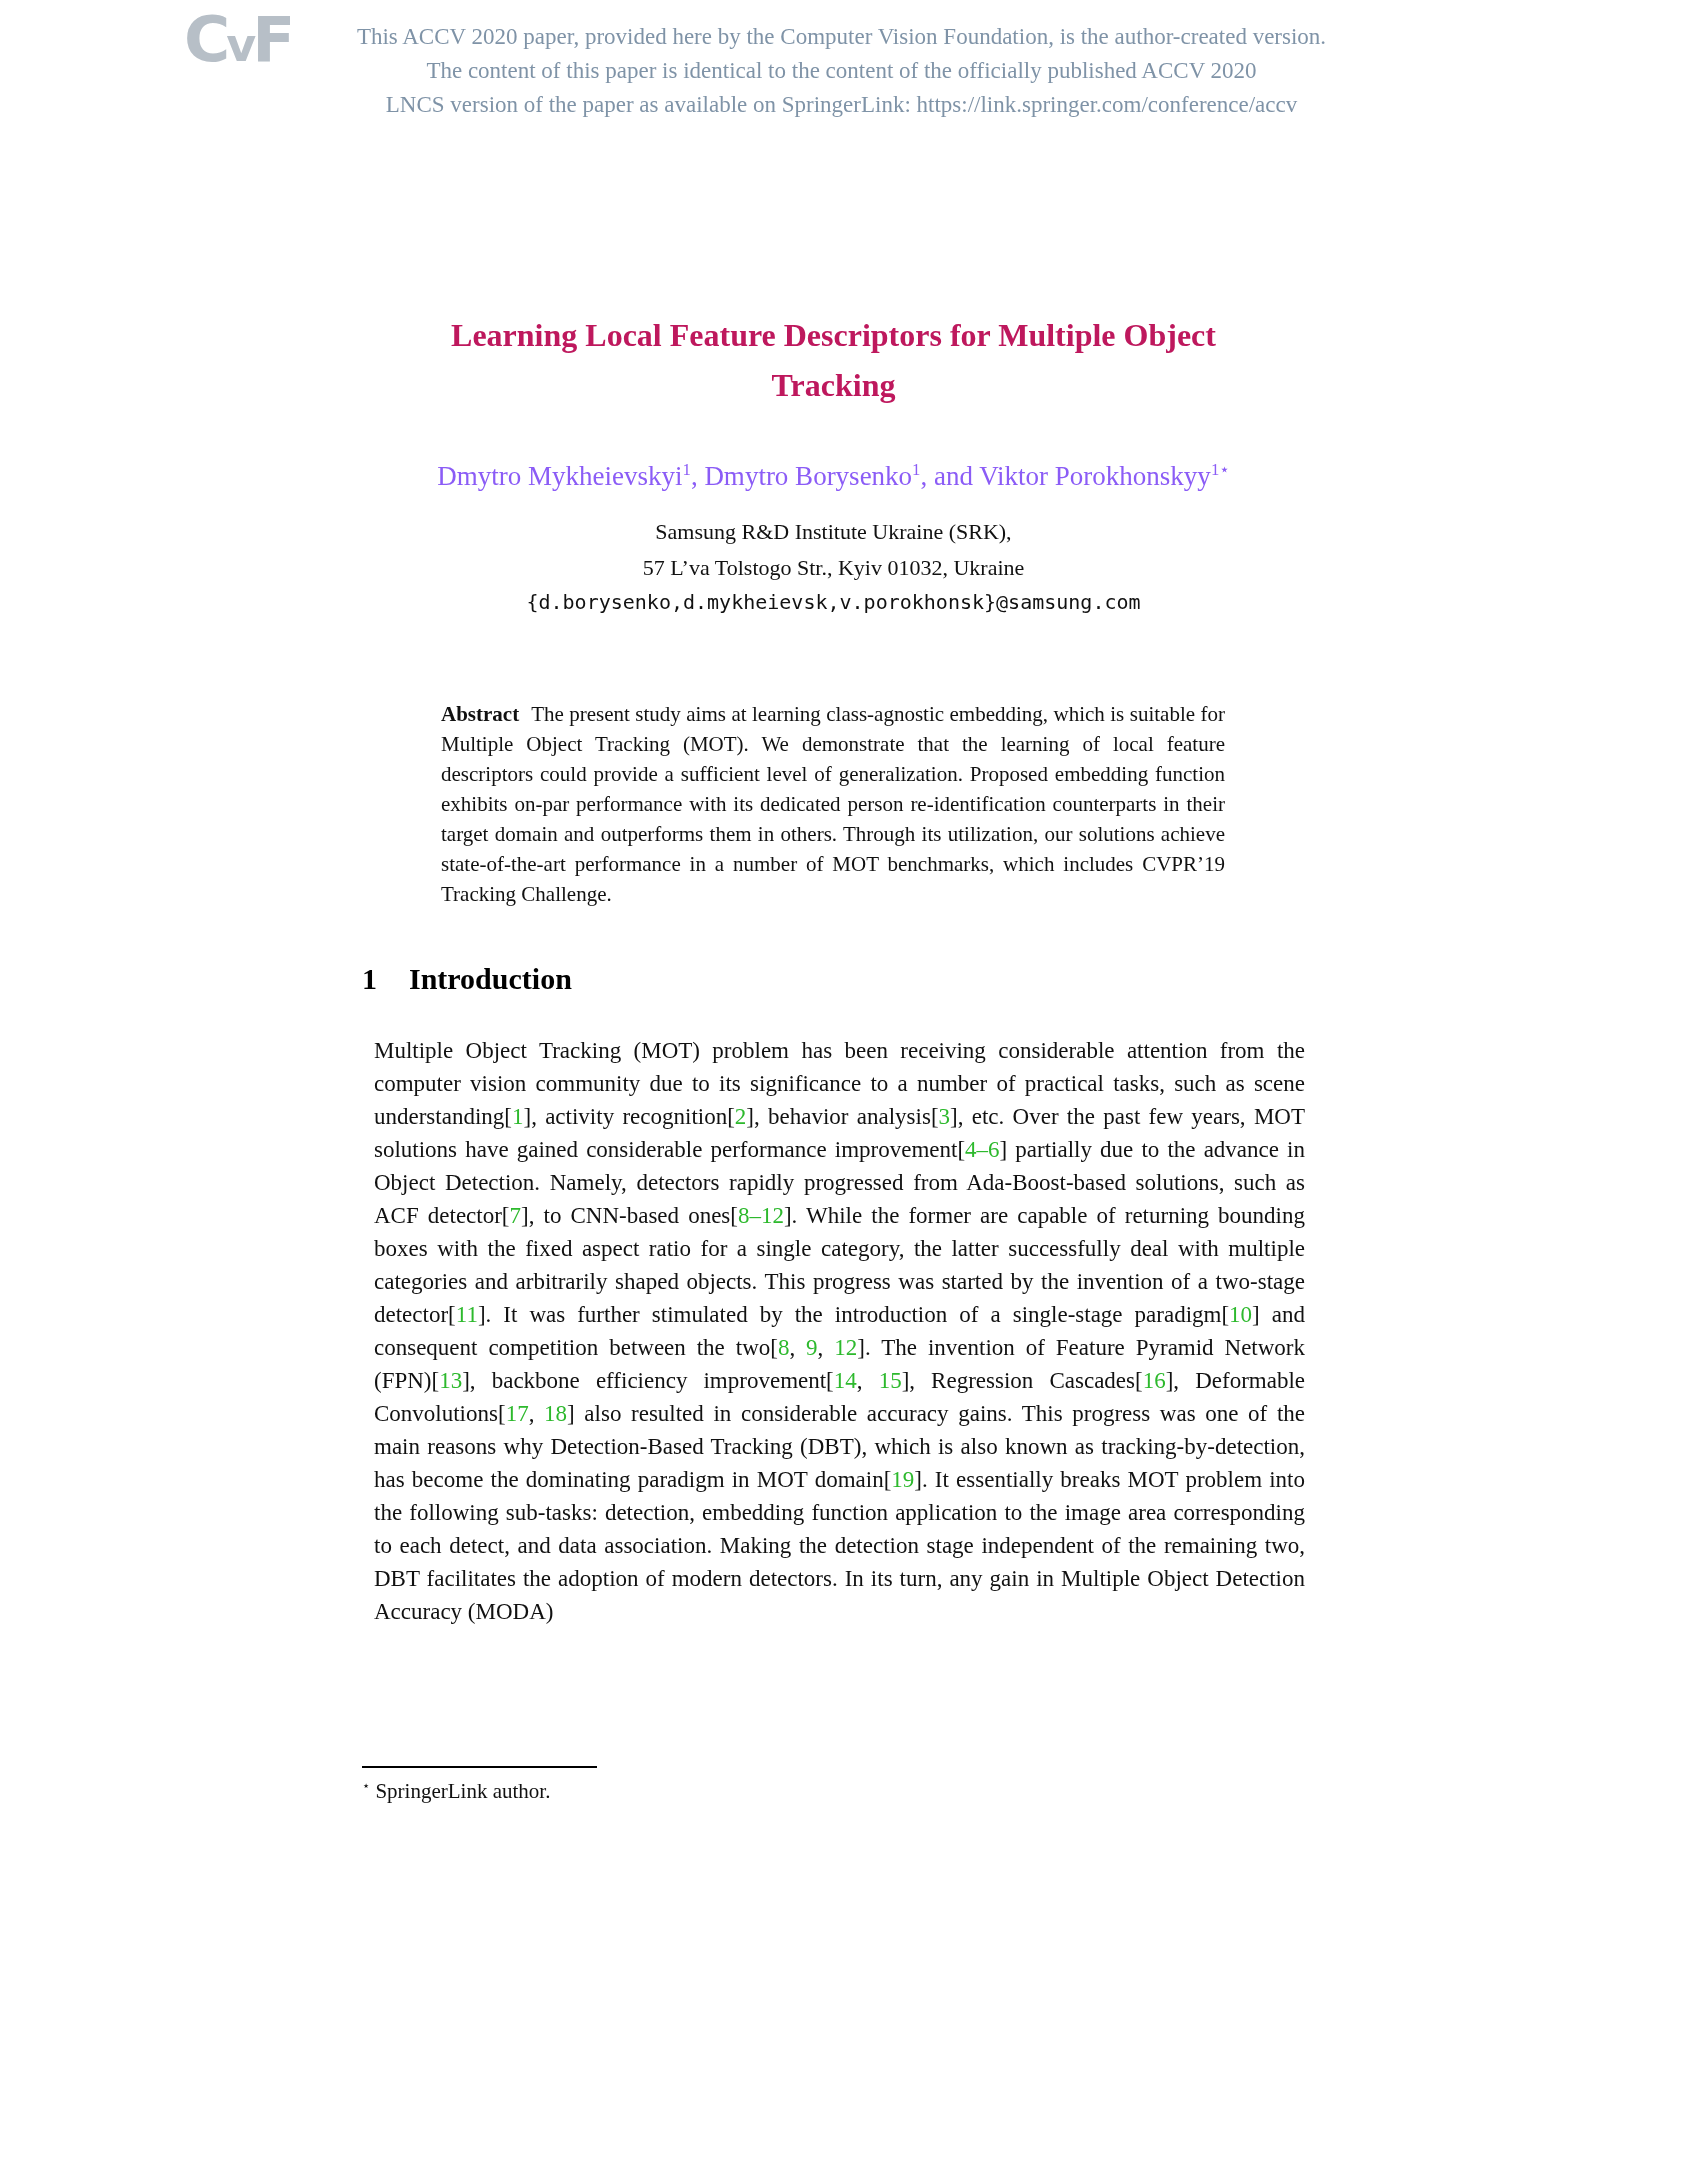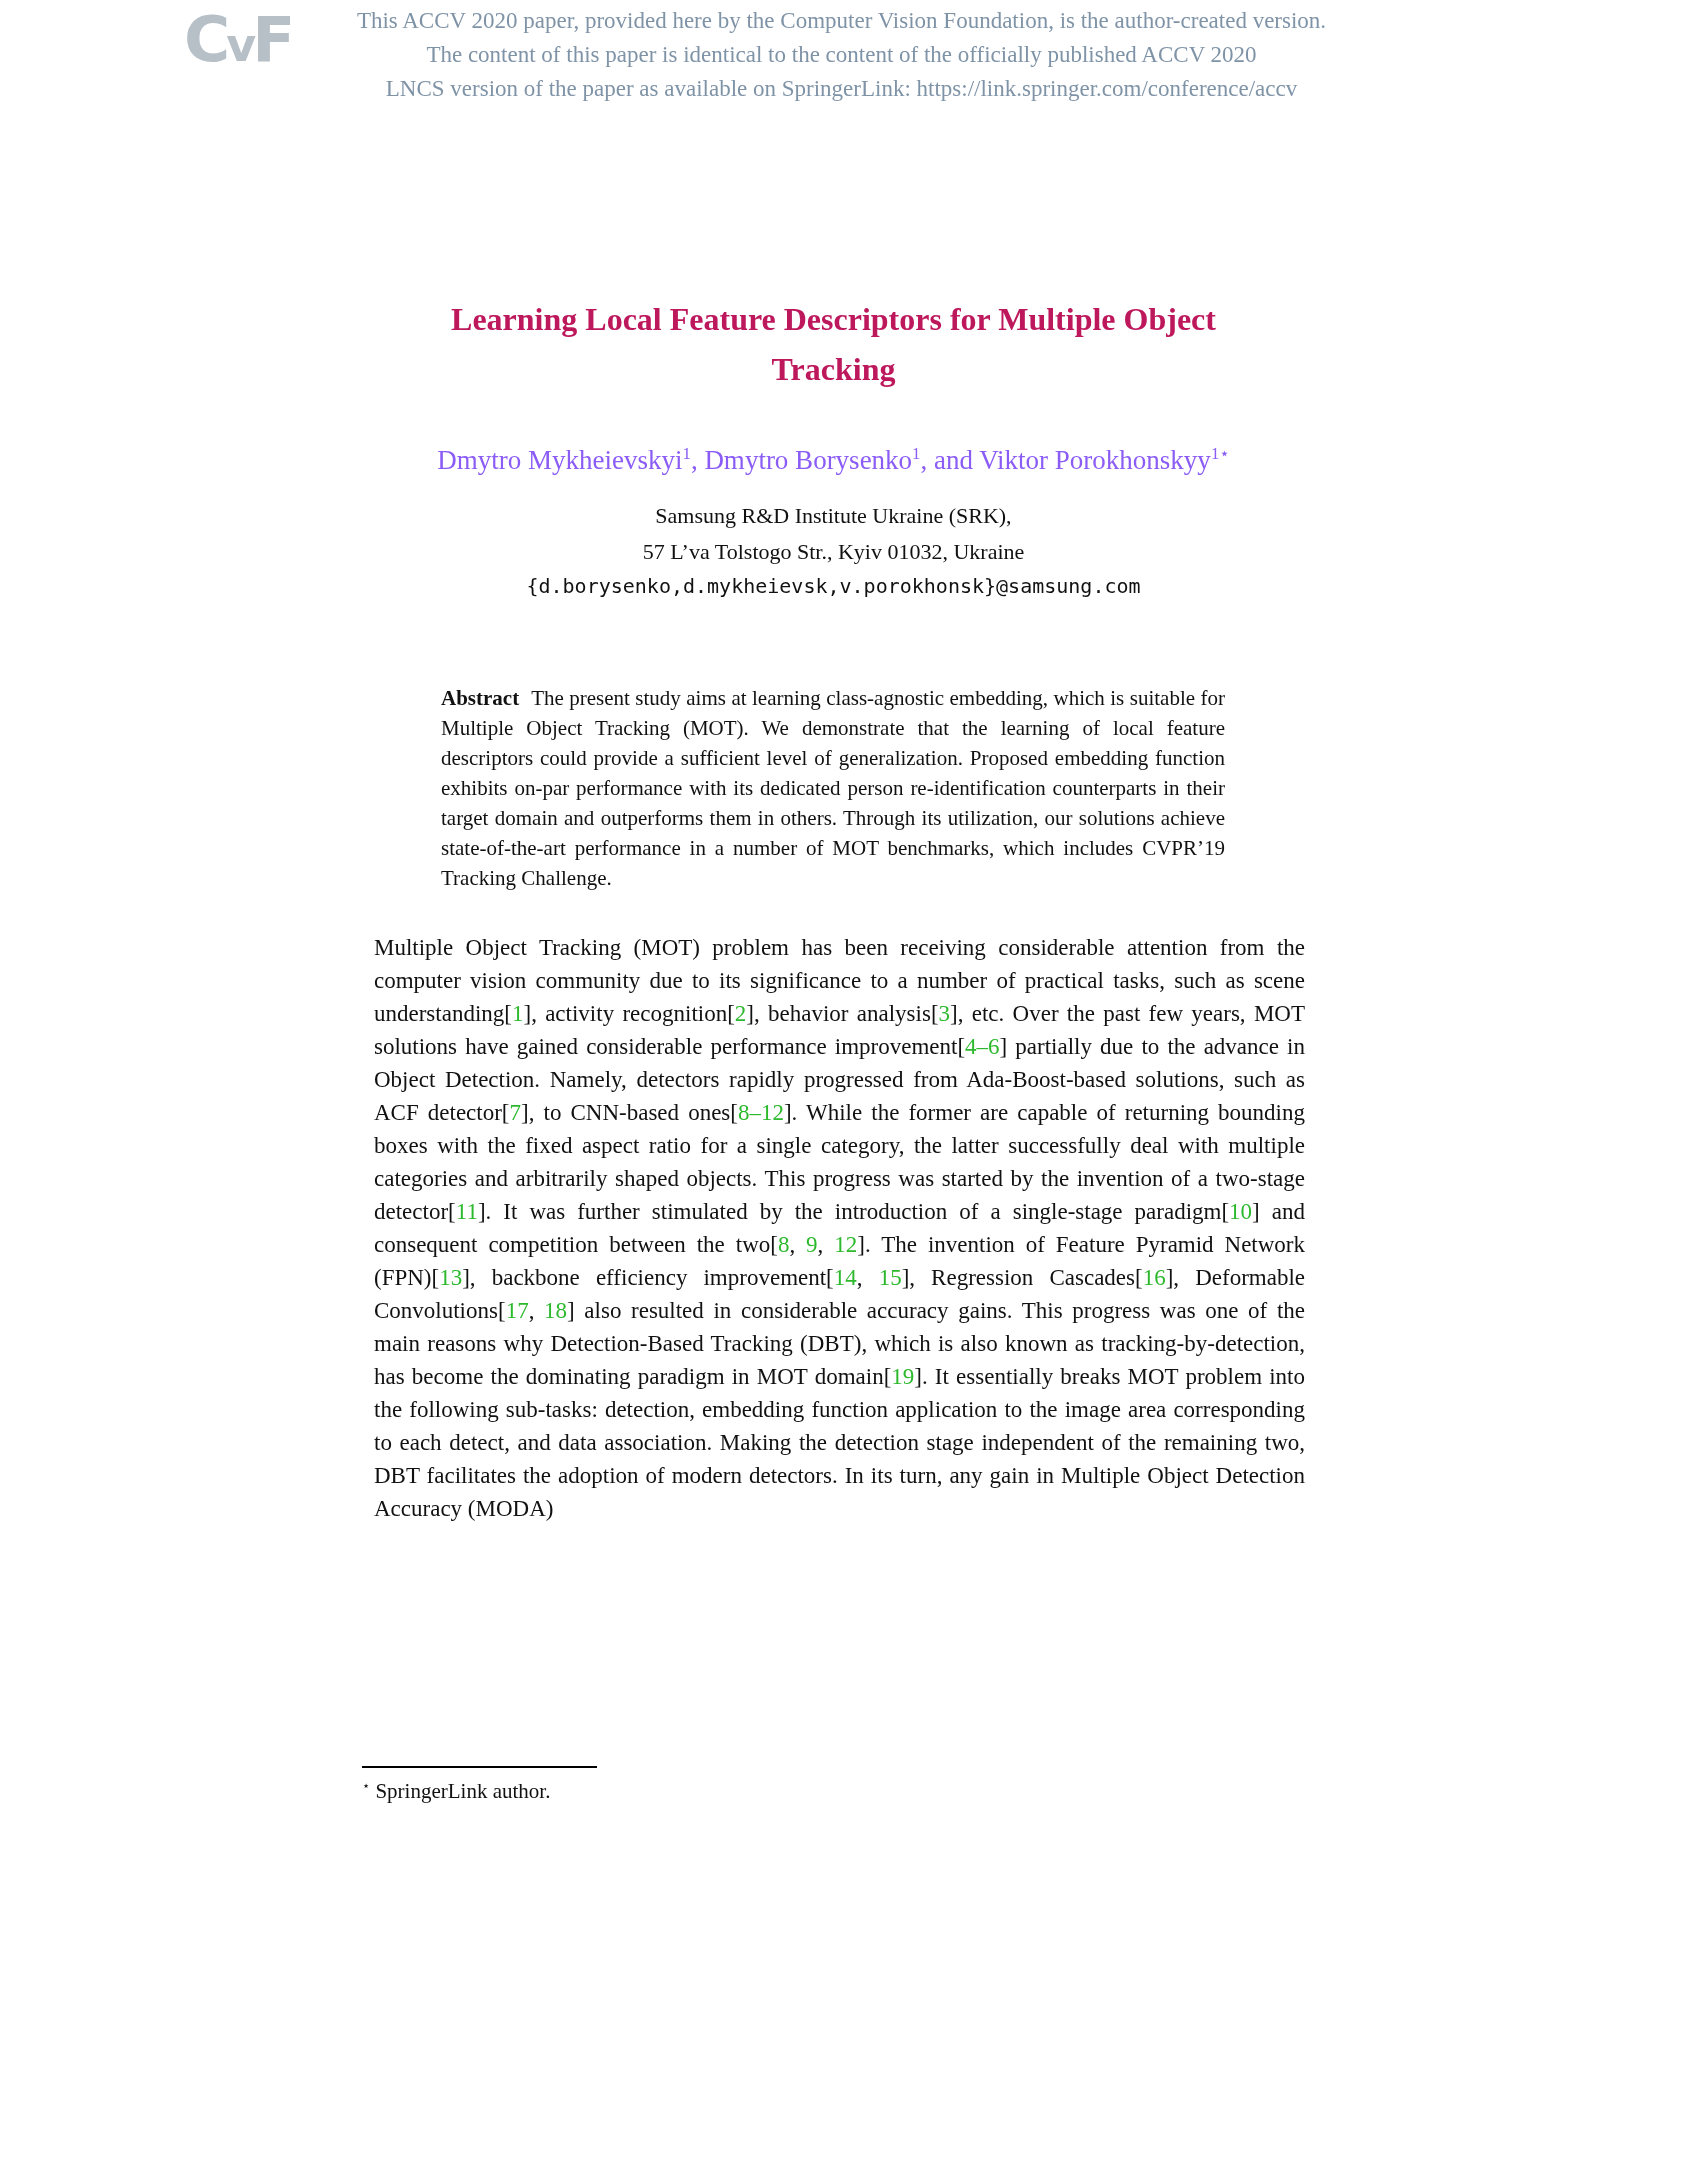--- a/index.html
+++ b/index.html
@@ -23,21 +23,21 @@
     color: #b7bfc7;
     font-family: "DejaVu Sans", sans-serif;
     font-weight: 700;
     letter-spacing: -4px;
     user-select: none;
     line-height: 79px;
   }
   .cvf-logo .big { font-size: 63px; }
   .cvf-logo .small { font-size: 46px; }
   .header-text {
-    padding-top: 4px;
+    padding-top: 20px;
     text-align: center;
     color: #7f93a7;
     font-size: 23px;
     line-height: 34px;
   }
   .header-link { color: #7f93a7; text-decoration: none; cursor: pointer; }
 
   
   .content { width: 943px; margin: 0 0 0 362px; }
 
@@ -134,20 +134,21 @@
 
     <div class="affiliation">
       <div>Samsung R&amp;D Institute Ukraine (SRK),</div>
       <div>57 L’va Tolstogo Str., Kyiv 01032, Ukraine</div>
     </div>
 
     <div class="email">{d.borysenko,d.mykheievsk,v.porokhonsk}@samsung.com</div>
 
     <p class="abstract"><b class="abs-label">Abstract</b><span>The present study aims at learning class-agnostic embedding, which is suitable for Multiple Object Tracking (MOT). We demonstrate that the learning of local feature descriptors could provide a sufficient level of generalization. Proposed embedding function exhibits on-par performance with its dedicated person re-identification counterparts in their target domain and outperforms them in others. Through its utilization, our solutions achieve state-of-the-art performance in a number of MOT benchmarks, which includes CVPR’19 Tracking Challenge.</span></p>
 
+    <h2 class="section-heading"><span class="secnum">1</span><span>Introduction</span></h2>
 
     <p class="body-par">Multiple Object Tracking (MOT) problem has been receiving considerable attention from the computer vision community due to its significance to a number of practical tasks, such as scene understanding[<span class="cite">1</span>], activity recognition[<span class="cite">2</span>], behavior analysis[<span class="cite">3</span>], etc. Over the past few years, MOT solutions have gained considerable performance improvement[<span class="cite">4–6</span>] partially due to the advance in Object Detection. Namely, detectors rapidly progressed from Ada-Boost-based solutions, such as ACF detector[<span class="cite">7</span>], to CNN-based ones[<span class="cite">8–12</span>]. While the former are capable of returning bounding boxes with the fixed aspect ratio for a single category, the latter successfully deal with multiple categories and arbitrarily shaped objects. This progress was started by the invention of a two-stage detector[<span class="cite">11</span>]. It was further stimulated by the introduction of a single-stage paradigm[<span class="cite">10</span>] and consequent competition between the two[<span class="cite">8</span>, <span class="cite">9</span>, <span class="cite">12</span>]. The invention of Feature Pyramid Network (FPN)[<span class="cite">13</span>], backbone efficiency improvement[<span class="cite">14</span>, <span class="cite">15</span>], Regression Cascades[<span class="cite">16</span>], Deformable Convolutions[<span class="cite">17</span>, <span class="cite">18</span>] also resulted in considerable accuracy gains. This progress was one of the main reasons why Detection-Based Tracking (DBT), which is also known as tracking-by-detection, has become the dominating paradigm in MOT domain[<span class="cite">19</span>]. It essentially breaks MOT problem into the following sub-tasks: detection, embedding function application to the image area corresponding to each detect, and data association. Making the detection stage independent of the remaining two, DBT facilitates the adoption of modern detectors. In its turn, any gain in Multiple Object Detection Accuracy (MODA)</p>
 
   </div>
 
   <div class="footnote">
     <div class="footnote-rule"></div>
     <div><sup>⋆</sup> <span>SpringerLink author.</span></div>
   </div>
 

